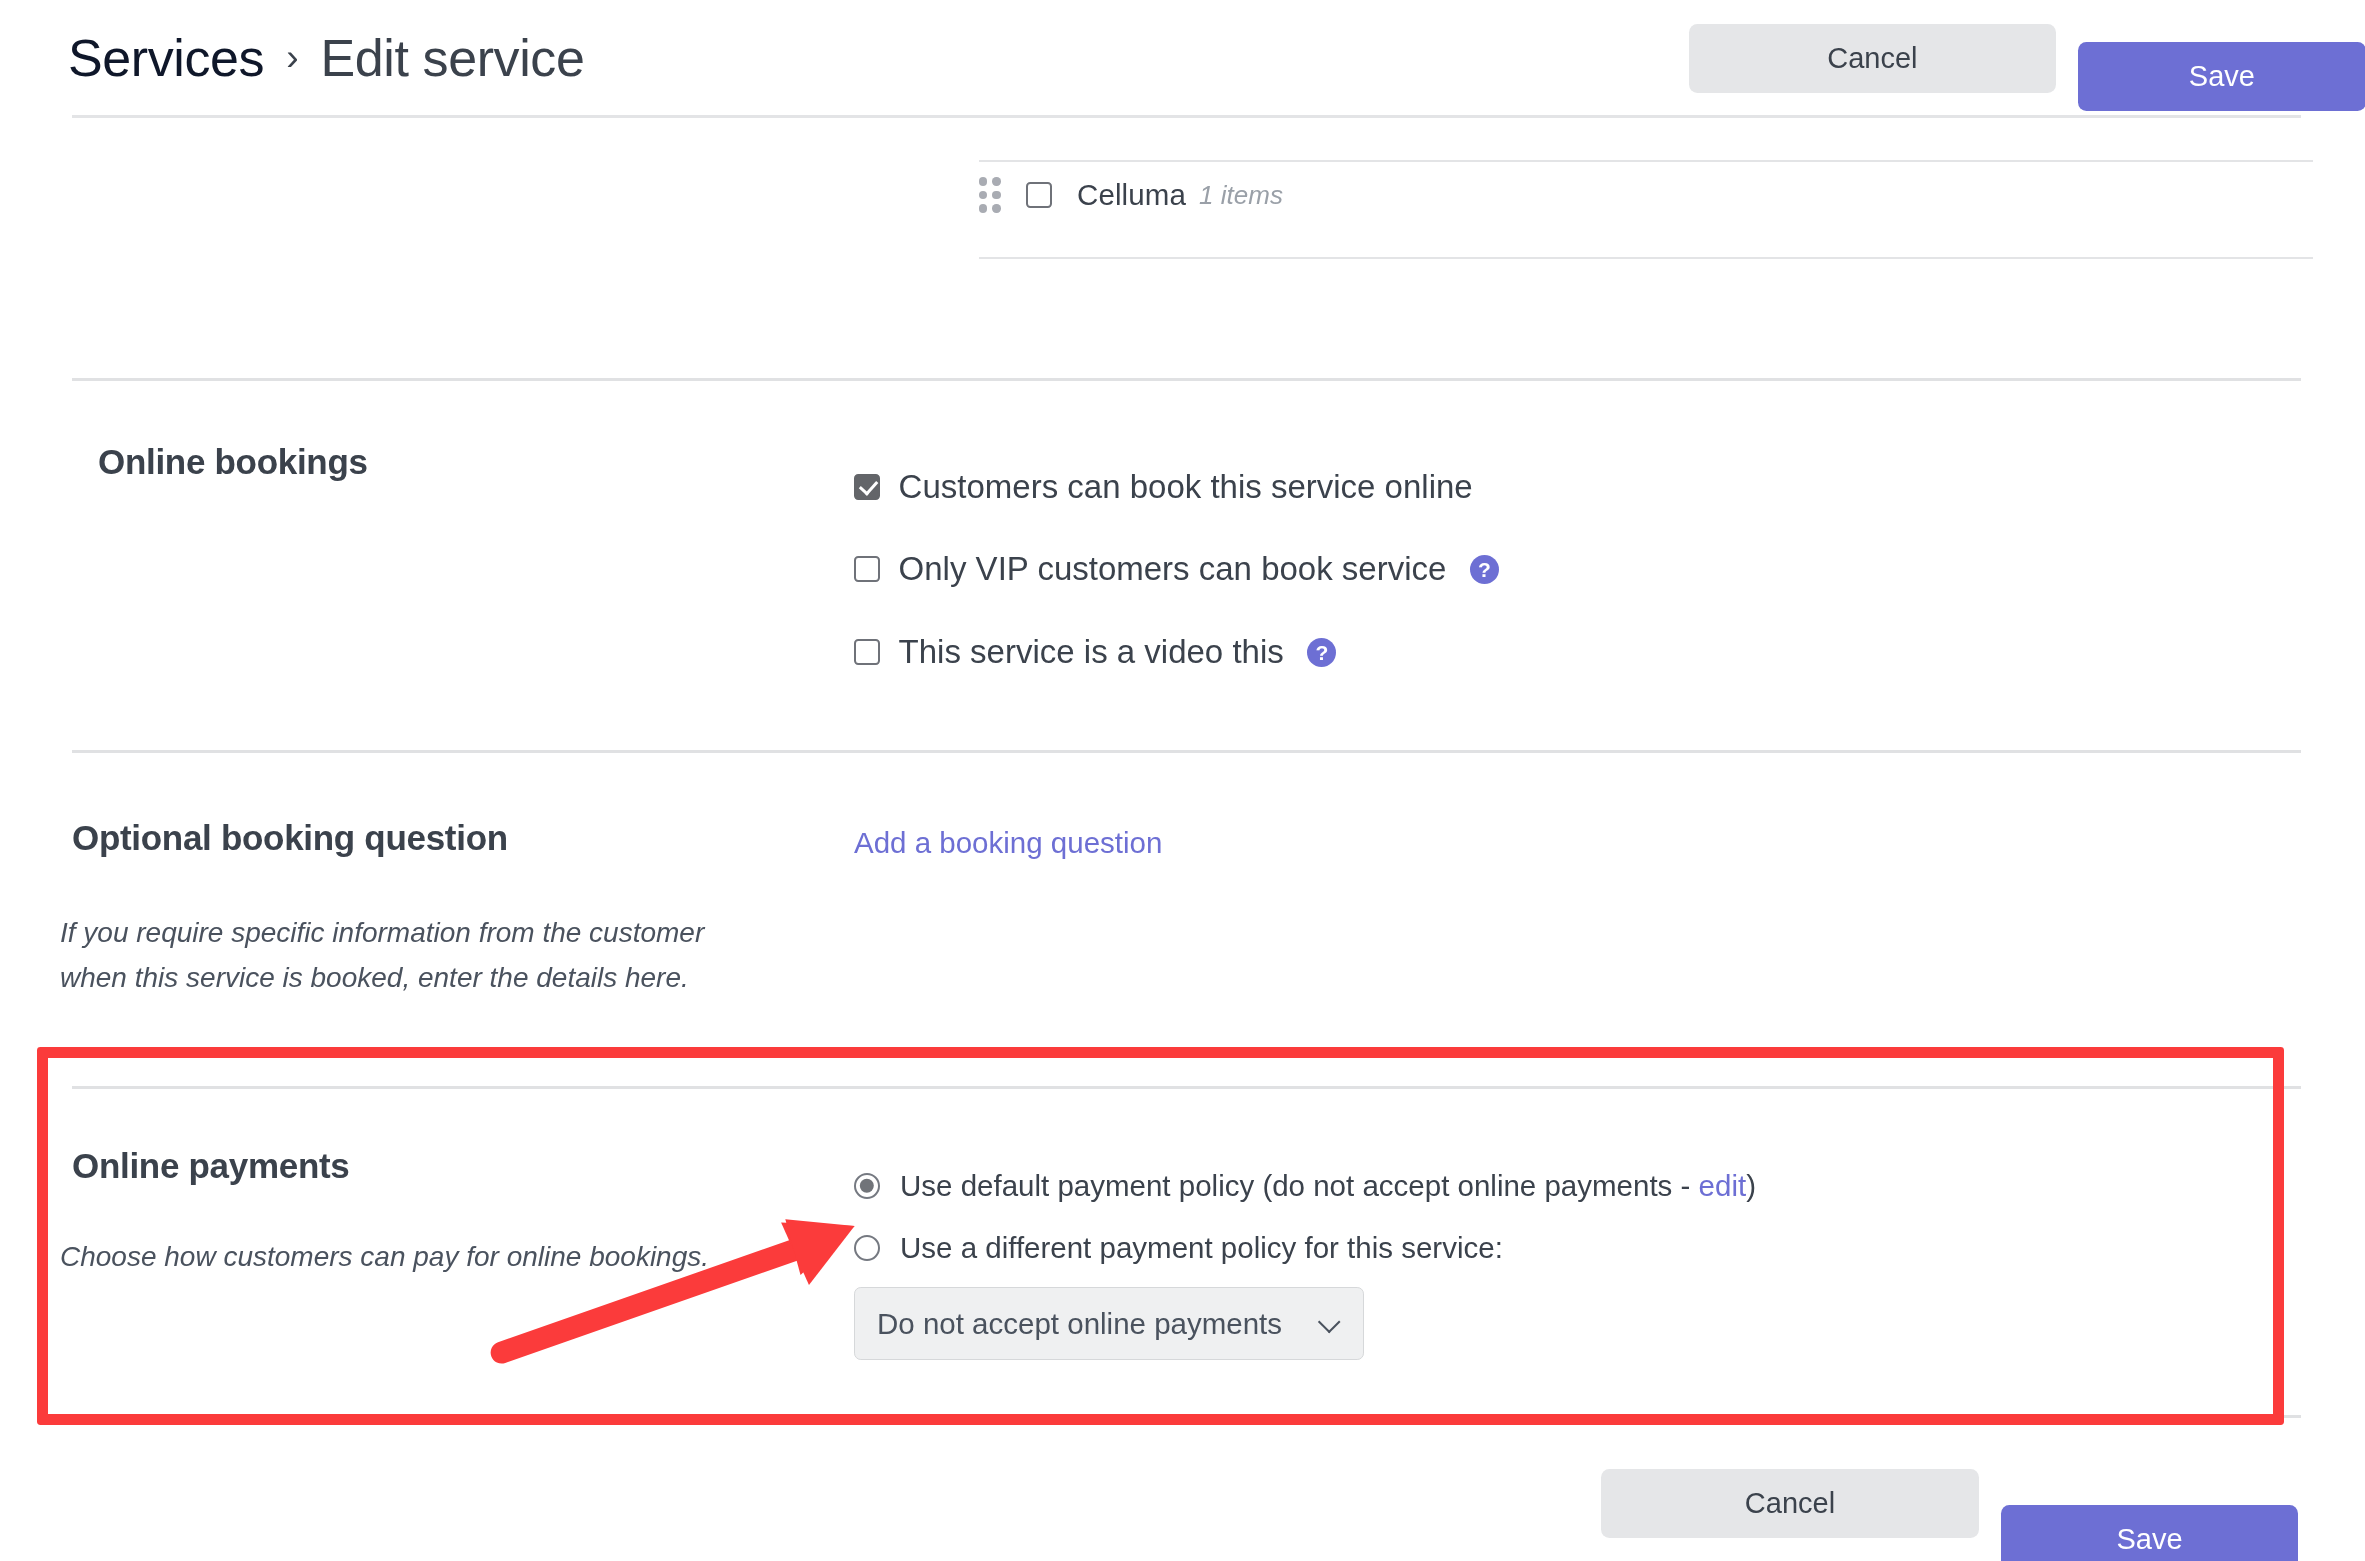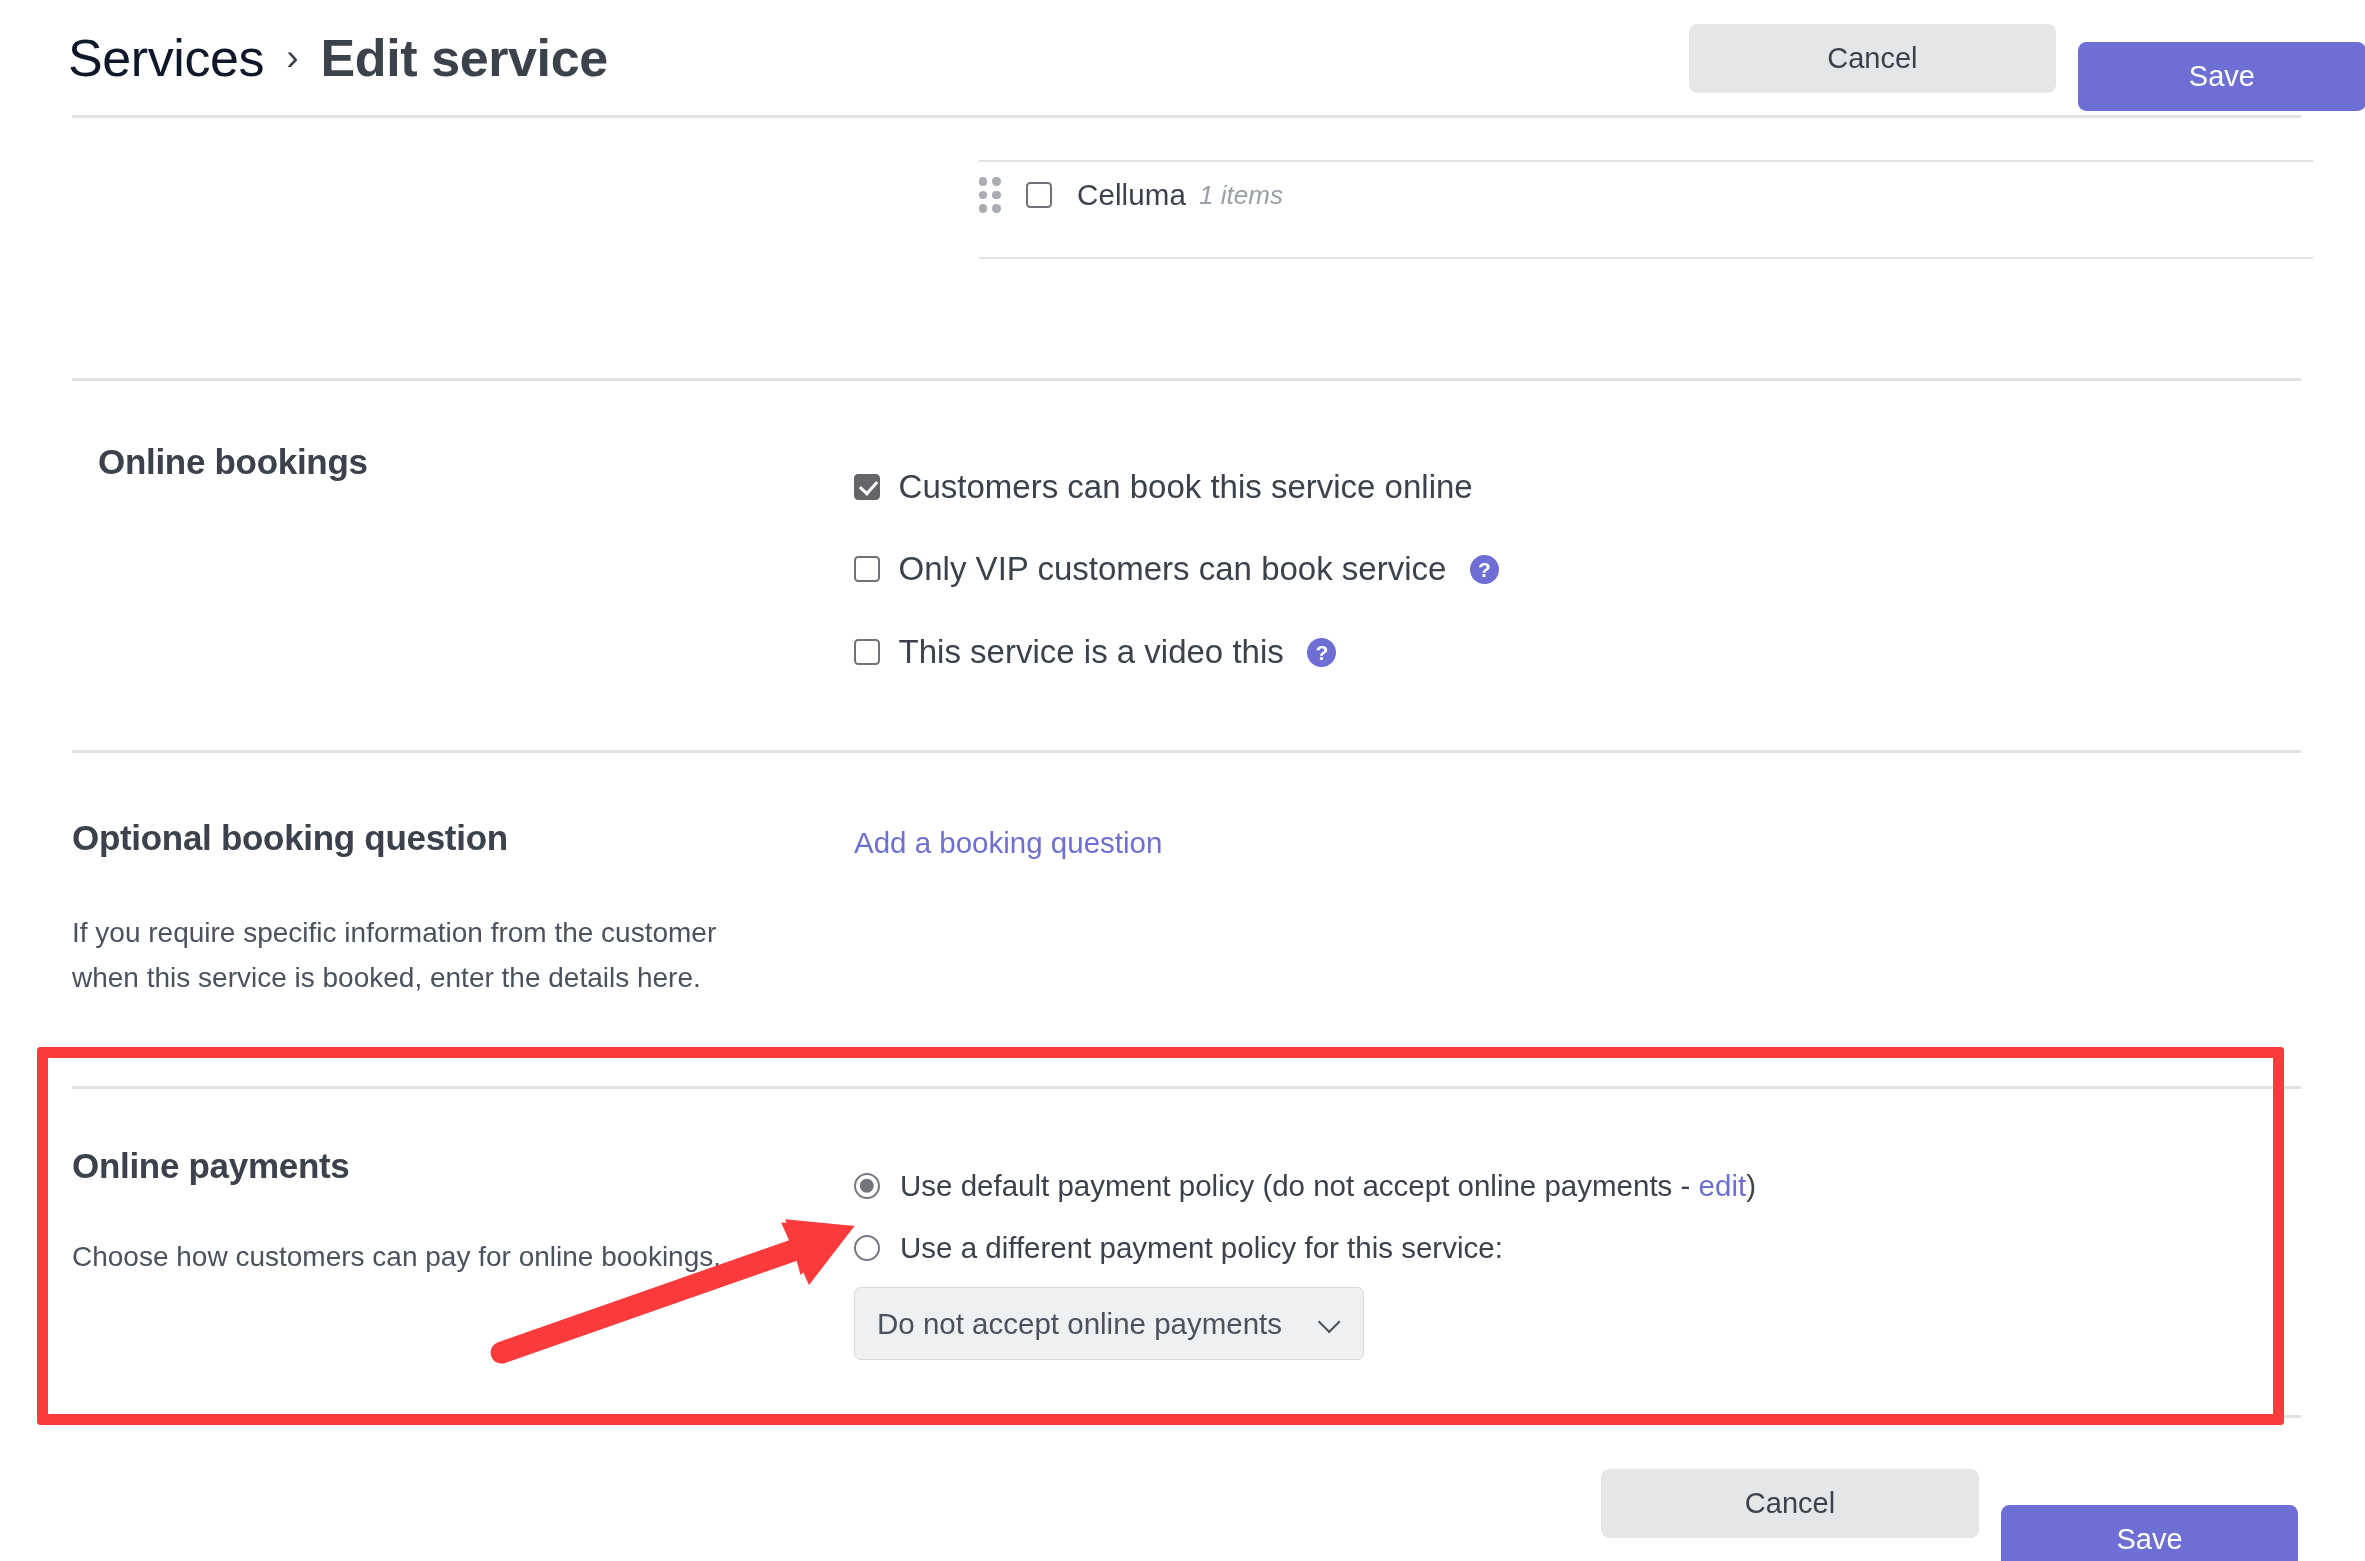--- a/index.html
+++ b/index.html
@@ -103,21 +103,21 @@
   }
   .crumb-chevron {
     font-size: 37px;
     color: #3b424c;
     margin: 0 22px;
     font-weight: 400;
   }
   .crumb-current {
     font-size: 52px;
     color: #3b424c;
-    font-weight: 700;
+    font-weight: 400;
     letter-spacing: -0.4px;
   }
   .hdr-right {
     position: absolute;
     right: 0; top: 0;
     width: 677px; height: 116px;
     background: #fff;
     display: flex;
     align-items: center;
     justify-content: flex-end;
@@ -165,25 +165,26 @@
   .section-title {
     position: absolute;
     left: 72px;
     font-size: 35px;
     font-weight: bold;
     color: #3b424c;
     letter-spacing: -0.3px;
   }
   .section-desc {
     position: absolute;
-    left: 72px;
+    left: 60px;
     font-size: 28px;
     color: #4a525e;
     line-height: 1.62;
     width: 734px;
+    font-style: italic;
   }
 
   
   .check-row {
     position: absolute;
     left: 854px;
     display: flex;
     align-items: center;
     gap: 18.6px;
   }

